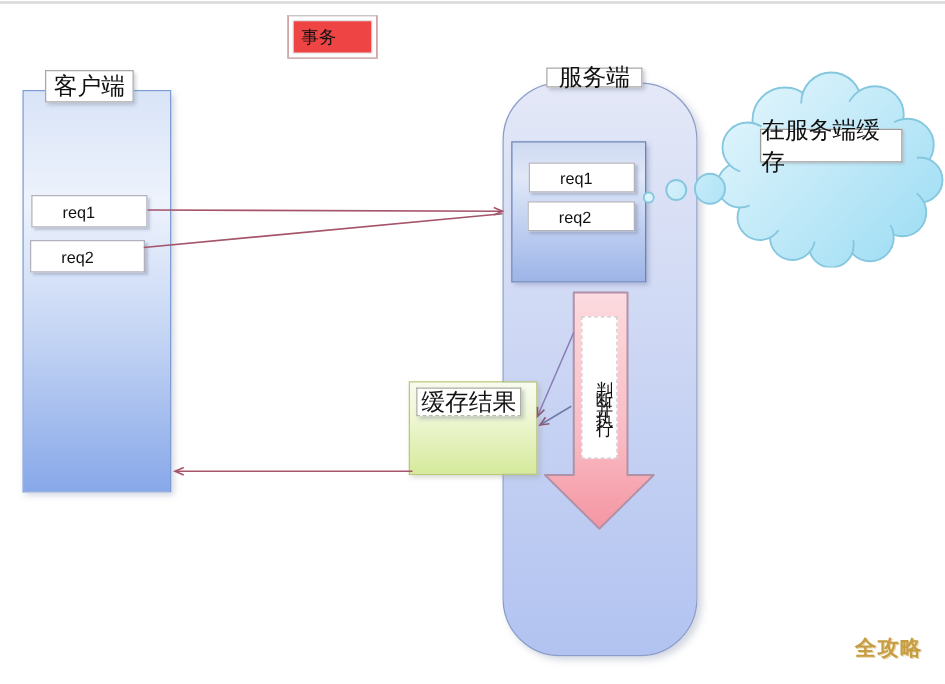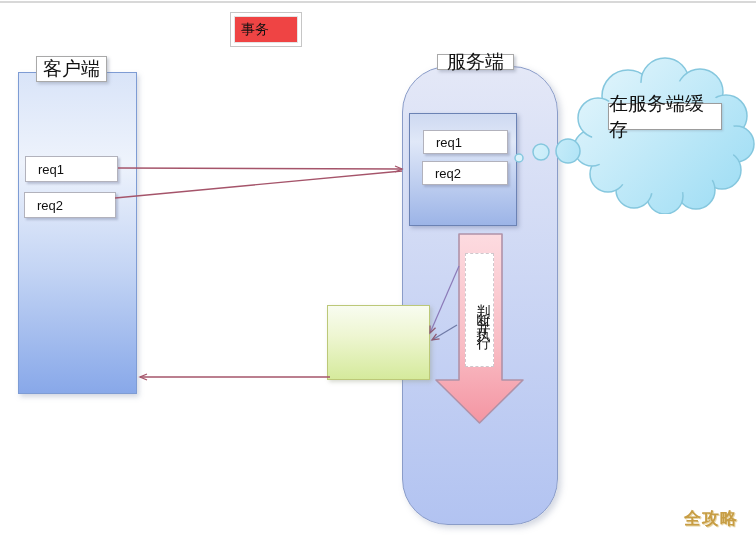--- a/index.html
+++ b/index.html
@@ -29,21 +29,21 @@
     box-shadow:2px 2px 3px rgba(120,130,150,.4);
     display:flex;align-items:center;justify-content:center;
     font-size:19px;color:#111;box-sizing:border-box;}
   .client-label{left:36px;top:56px;width:71px;height:26px;}
   .server-label{left:437px;top:54px;width:77px;height:16px;}
 
   
   .req{background:#ffffff;border:1px solid #b2b2bc;
     box-shadow:2px 2px 2px rgba(130,140,170,.45);
     font-size:13px;color:#111;display:flex;align-items:center;
-    padding-left:12px;box-sizing:border-box;}
+    padding-left:24px;box-sizing:border-box;}
   .c-req1{left:25px;top:156px;width:93px;height:26px;}
   .c-req2{left:24px;top:192px;width:92px;height:26px;}
 
   
   .inner-box{left:409px;top:113px;width:106px;height:111px;
     border:1px solid #6b82b4;
     background:linear-gradient(180deg,#ced9f1 0%,#e0e8f8 25%,#9cb4e7 100%);
     box-shadow:2px 2px 4px rgba(110,125,165,.45);}
   .s-req1{left:423px;top:130px;width:85px;height:24px;}
   .s-req2{left:422px;top:161px;width:86px;height:24px;}
@@ -148,20 +148,23 @@
         <stop offset="1" stop-color="#f495a2"></stop>
       </linearGradient>
     </defs>
     <polygon points="29,6 72,6 72,152 93,152 49.5,195 6,152 29,152" fill="url(#ag)" stroke="#b092a8" stroke-width="1.6" stroke-linejoin="round"></polygon>
   </svg>
   <div class="abs judge-text">
     <span>判断并执行</span>
   </div>
 
   <div class="abs green-box"></div>
+  <div class="abs plabel green-label">
+    <span>缓存结果</span>
+  </div>
 
   <svg class="abs connectors" viewBox="0 0 756 547">
     <defs>
       <marker id="ah-red" markerWidth="10" markerHeight="10" refX="8" refY="4" orient="auto" markerUnits="userSpaceOnUse">
         <path d="M1,1 L8,4 L1,7" fill="none" stroke="#a5546a" stroke-width="1.3"></path>
       </marker>
       <marker id="ah-purple" markerWidth="10" markerHeight="10" refX="8" refY="4" orient="auto" markerUnits="userSpaceOnUse">
         <path d="M1,1 L8,4 L1,7" fill="none" stroke="#8d5a74" stroke-width="1.3"></path>
       </marker>
     </defs>

